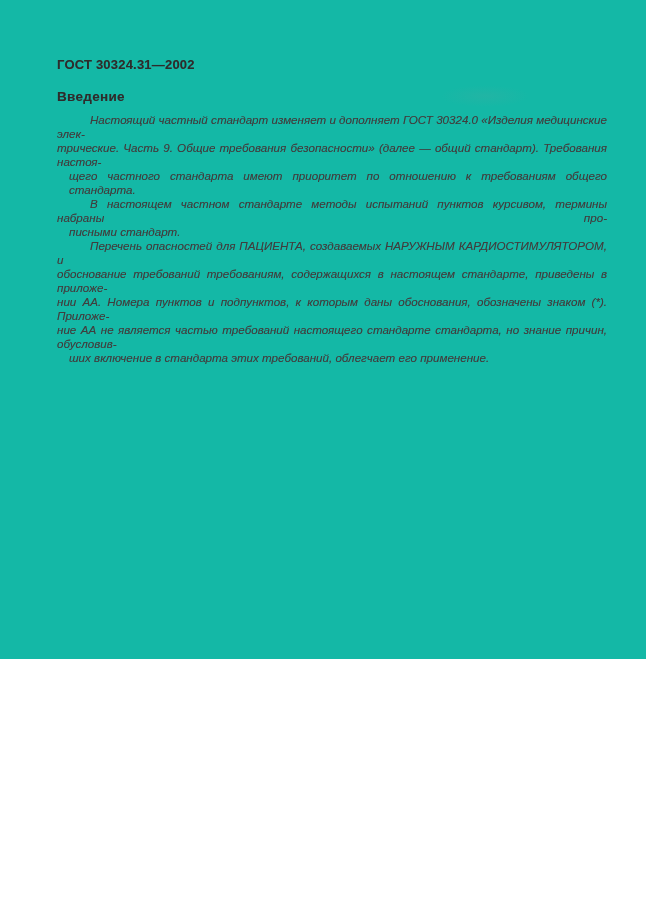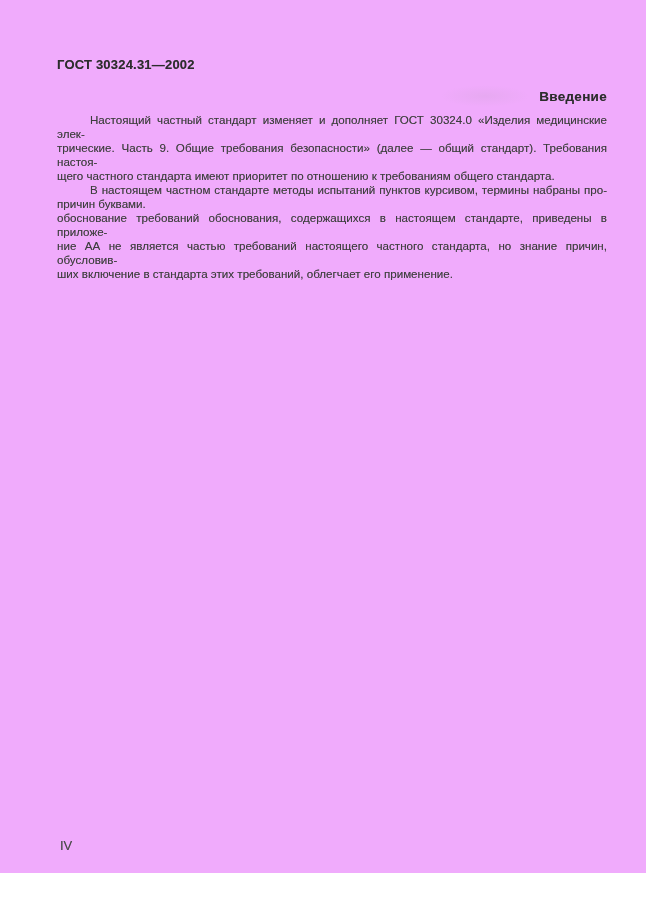--- a/index.html
+++ b/index.html
@@ -3,62 +3,63 @@
 <meta charset="utf-8">
 <style>
   html, body {
     margin: 0;
     padding: 0;
     background: #ffffff;
   }
   .page {
     position: relative;
     width: 646px;
-    height: 873px;
-    background: #f0abfc;
+    height: 659px;
+    background: #14b8a6;
     font-family: "Liberation Sans", sans-serif;
     overflow: hidden;
     text-shadow: 0 0 0.3px rgba(80,80,80,0.55); 
   }
   .header {
     position: absolute;
     left: 57px;
     top: 57px;
     font-size: 13px;
     font-weight: bold;
     color: #2c2c2c;
     letter-spacing: 0.2px;
     white-space: nowrap;
   }
   .title {
     position: absolute;
     left: 57px;
     top: 89px;
     width: 550px;
-    text-align: right;
+    text-align: left;
     font-size: 13.5px;
     font-weight: bold;
     color: #2c2c2c;
     letter-spacing: 0.3px;
   }
   .body-text {
     position: absolute;
     left: 57px;
     top: 113px;
     width: 550px;
     font-size: 11.6px;
     line-height: 14px;
     color: #3e3e3e;
   }
   .para { margin: 0; }
   .line {
     text-align: justify;
     text-align-last: justify;
+    font-style: italic;
   }
-  .line.last { text-align-last: left; }
+  .line.last { text-align-last: left; margin-left: 12px; }
   .line.first { text-indent: 33px; }
   .footer {
     position: absolute;
     left: 60px;
     top: 838px;
     font-size: 13px;
     color: #4b4b4b;
   }
   .smudge {
     position: absolute;
@@ -79,25 +80,27 @@
   <div class="title">Введение</div>
 
   <div class="body-text">
       <div class="para">
         <div class="line first">Настоящий частный стандарт изменяет и дополняет ГОСТ 30324.0 «Изделия медицинские элек-</div>
         <div class="line">трические. Часть 9. Общие требования безопасности» (далее — общий стандарт). Требования настоя-</div>
         <div class="line last">щего частного стандарта имеют приоритет по отношению к требованиям общего стандарта.</div>
       </div>
       <div class="para">
         <div class="line first">В настоящем частном стандарте методы испытаний пунктов курсивом, термины набраны про-</div>
-        <div class="line last">причин буквами.</div>
+        <div class="line last">писными стандарт.</div>
       </div>
       <div class="para">
-        <div class="line">обоснование требований обоснования, содержащихся в настоящем стандарте, приведены в приложе-</div>
-        <div class="line">ние АА не является частью требований настоящего частного стандарта, но знание причин, обусловив-</div>
+        <div class="line first">Перечень опасностей для ПАЦИЕНТА, создаваемых НАРУЖНЫМ КАРДИОСТИМУЛЯТОРОМ, и</div>
+        <div class="line">обоснование требований требованиям, содержащихся в настоящем стандарте, приведены в приложе-</div>
+        <div class="line">нии АА. Номера пунктов и подпунктов, к которым даны обоснования, обозначены знаком (*). Приложе-</div>
+        <div class="line">ние АА не является частью требований настоящего стандарте стандарта, но знание причин, обусловив-</div>
         <div class="line last">ших включение в стандарта этих требований, облегчает его применение.</div>
       </div>
     </div>
 
   <div class="smudge"></div>
 
   <div class="footer">IV</div>
 </div>
 
 </body></html>

